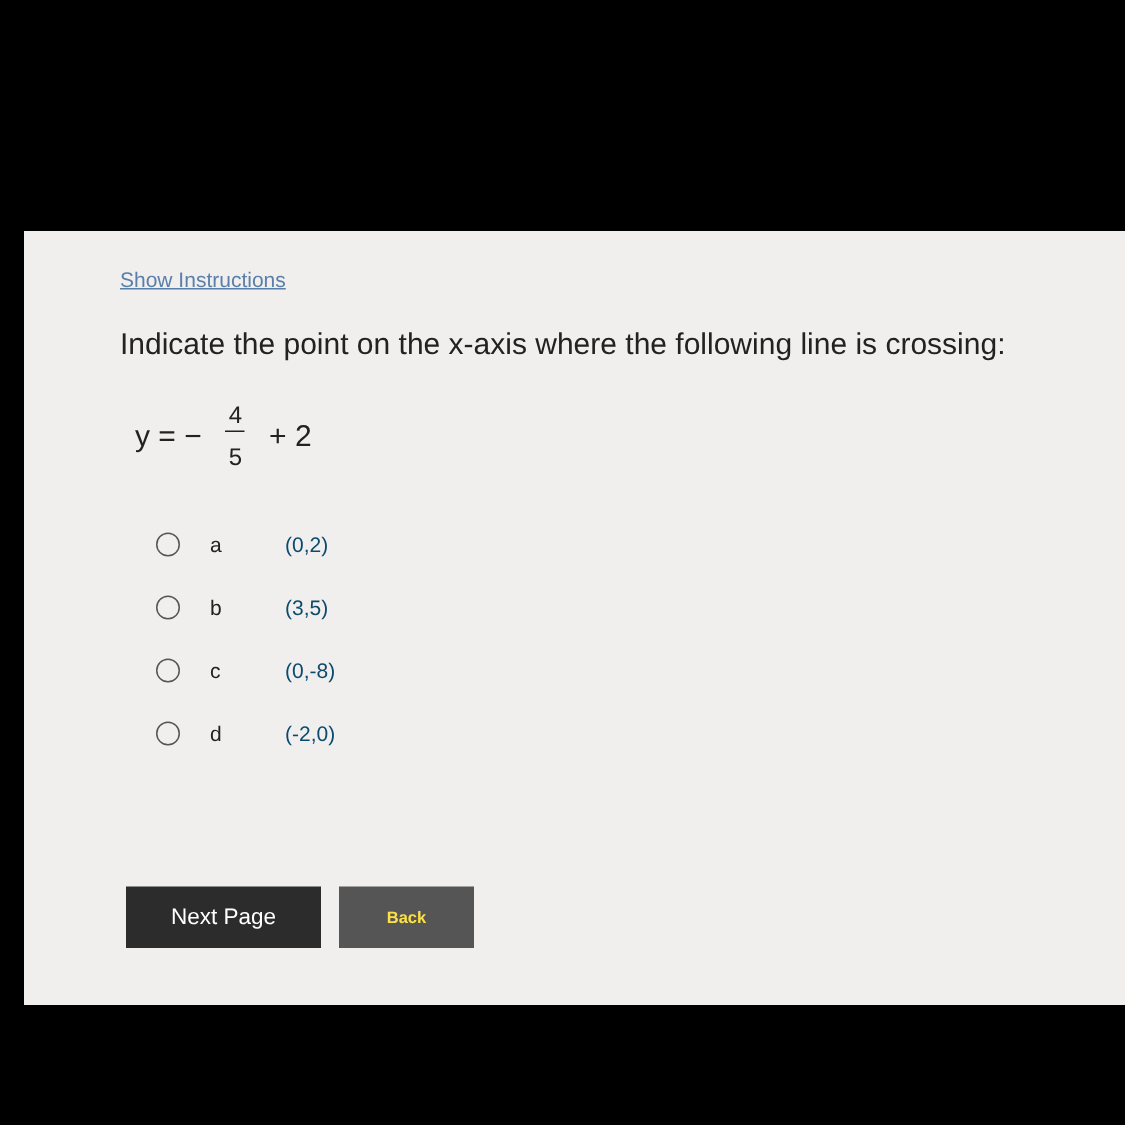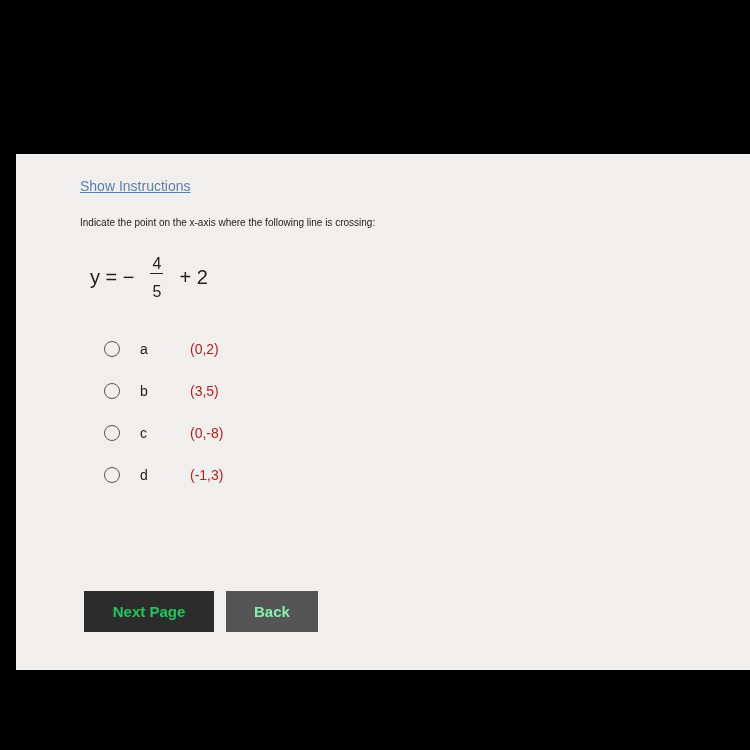--- a/index.html
+++ b/index.html
@@ -46,21 +46,21 @@
       font-weight: bold;
       margin-bottom: 8px;
       color: #222;
     }
 
     .question-header span {
       font-weight: normal;
     }
 
     .question-text {
-      font-size: 10px;
+      font-size: 20px;
       color: #222;
       margin-bottom: 16px;
       line-height: 1.4;
     }
 
     .equation {
       font-size: 20px;
       color: #222;
       margin-bottom: 24px;
       margin-left: 10px;
@@ -116,49 +116,49 @@
     }
 
     .option-letter {
       font-size: 14px;
       color: #222;
       width: 14px;
     }
 
     .option-value {
       font-size: 14px;
-      color: #b91c1c;
+      color: #0c4a6e;
       margin-left: 20px;
     }
 
     .spacer { flex: 1; }
 
     .button-row {
       display: flex;
       gap: 4px;
       margin-top: 10px;
     }
 
     .btn-next {
       background: #2c2c2c;
-      color: #22c55e;
+      color: #ffffff;
       border: none;
       padding: 12px 28px;
       font-size: 15px;
-      font-weight: bold;
+      font-weight: normal;
       cursor: pointer;
       min-width: 130px;
     }
 
     .btn-back {
       background: #555;
-      color: #86efac;
+      color: #fde047;
       border: none;
       padding: 12px 28px;
-      font-size: 15px;
+      font-size: 11px;
       font-weight: bold;
       cursor: pointer;
       min-width: 90px;
     }
 
     .bottom-black {
       width: 100%;
       height: 80px;
       background: #000;
     }
@@ -202,21 +202,21 @@
 
       <div class="option-row">
         <div class="radio-circle"></div>
         <span class="option-letter">c</span>
         <span class="option-value">(0,-8)</span>
       </div>
 
       <div class="option-row">
         <div class="radio-circle"></div>
         <span class="option-letter">d</span>
-        <span class="option-value">(-1,3)</span>
+        <span class="option-value">(-2,0)</span>
       </div>
 
     </div>
 
     <div class="spacer"></div>
 
     <div class="button-row">
       <button class="btn-next">Next Page</button>
       <button class="btn-back">Back</button>
     </div>

